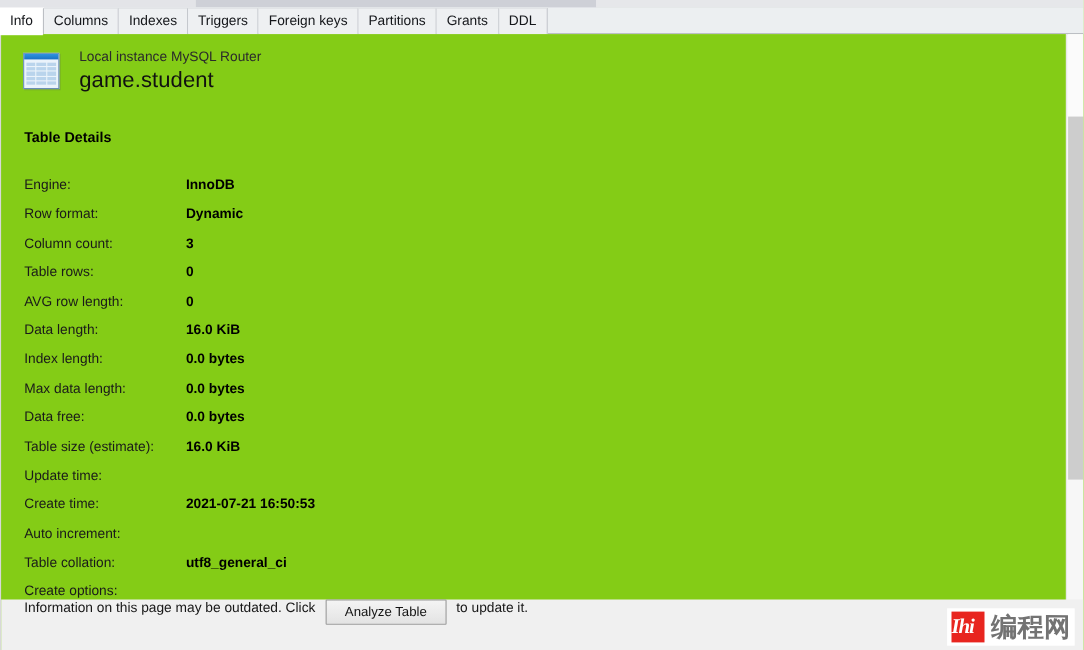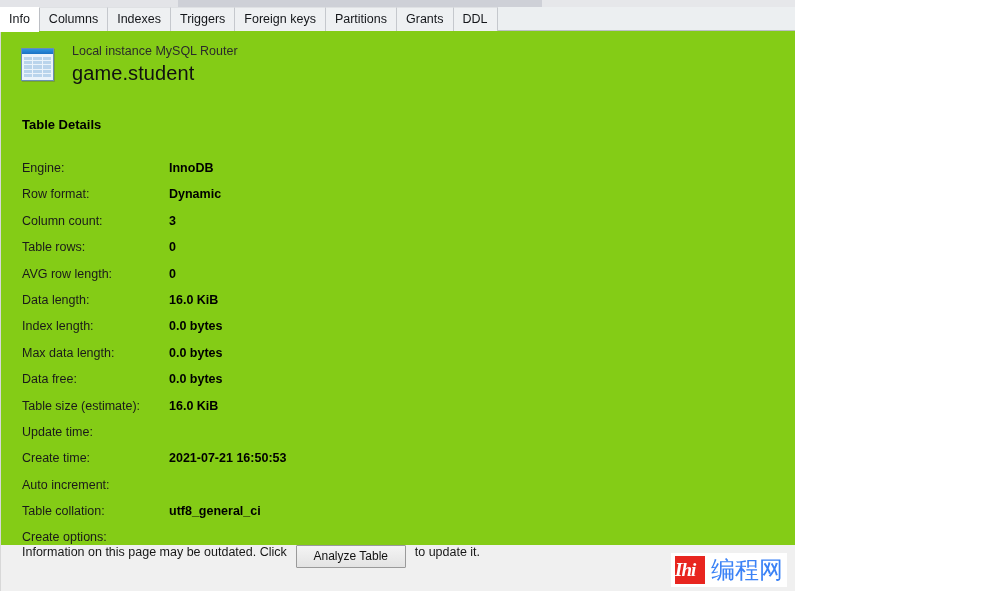--- a/index.html
+++ b/index.html
@@ -13,21 +13,21 @@
     overflow: hidden;
     background: #ffffff;
     font-family: "Liberation Sans", sans-serif;
     font-size: 12px;
     color: #000000;
     -webkit-font-smoothing: antialiased;
   }
 
   .app {
     position: relative;
-    width: 795px;
+    width: 985px;
     height: 591px;
     overflow: hidden;
     background: #f0f0f0;
   }
 
   
   .top-sliver {
     position: absolute;
     left: 0; top: 0;
     width: 985px; height: 7px;
@@ -285,23 +285,23 @@
     font-weight: bold;
     font-size: 19px;
     line-height: 28px;
     text-align: left;
     letter-spacing: -1px;
     flex: none;
   }
   .watermark .wtext {
     margin-left: 6px;
     font-family: "DejaVu Sans", sans-serif;
-    font-weight: normal;
+    font-weight: bold;
     font-size: 24px;
-    color: #3b82f6;
+    color: #737373;
     line-height: 28px;
     letter-spacing: 0px;
   }
 </style>
 </head>
 <body>
 
 <div class="app">
 
   <div class="top-sliver">

